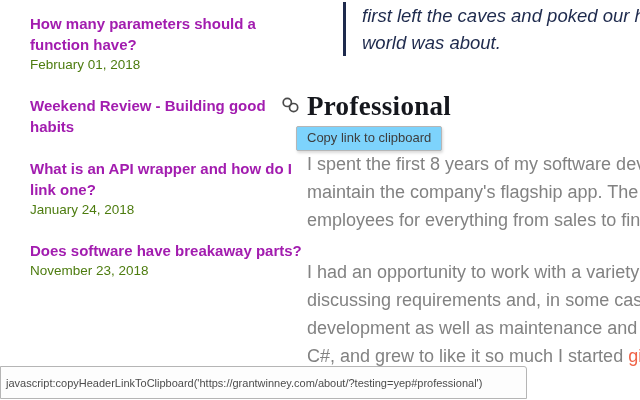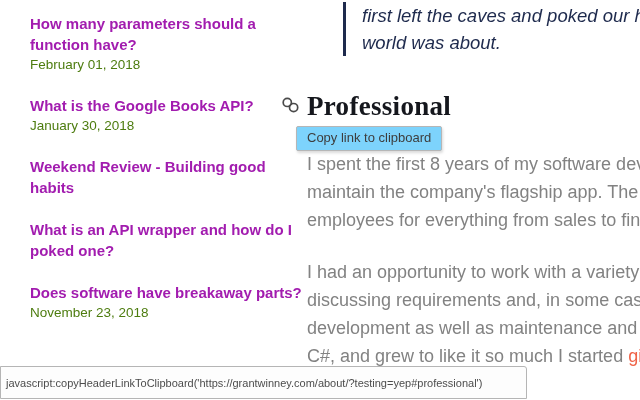--- a/index.html
+++ b/index.html
@@ -62,35 +62,30 @@
   <div>
       <div class="post">
         <div>
           <div class="post-title-line">How many parameters should a</div>
           <div class="post-title-line">function have?</div>
         </div>
         <div class="post-date">February 01, 2018</div>
       </div>
       <div class="post">
         <div>
-          <div class="post-title-line">What is the Google Books API?</div>
-        </div>
-        <div class="post-date">January 30, 2018</div>
-      </div>
-      <div class="post">
-        <div>
           <div class="post-title-line">Weekend Review - Building good</div>
           <div class="post-title-line">habits</div>
         </div>
       </div>
       <div class="post">
         <div>
           <div class="post-title-line">What is an API wrapper and how do I</div>
-          <div class="post-title-line">poked one?</div>
+          <div class="post-title-line">link one?</div>
         </div>
+        <div class="post-date">January 24, 2018</div>
       </div>
       <div class="post">
         <div>
           <div class="post-title-line">Does software have breakaway parts?</div>
         </div>
         <div class="post-date">November 23, 2018</div>
       </div>
     </div>
 </div>
 

